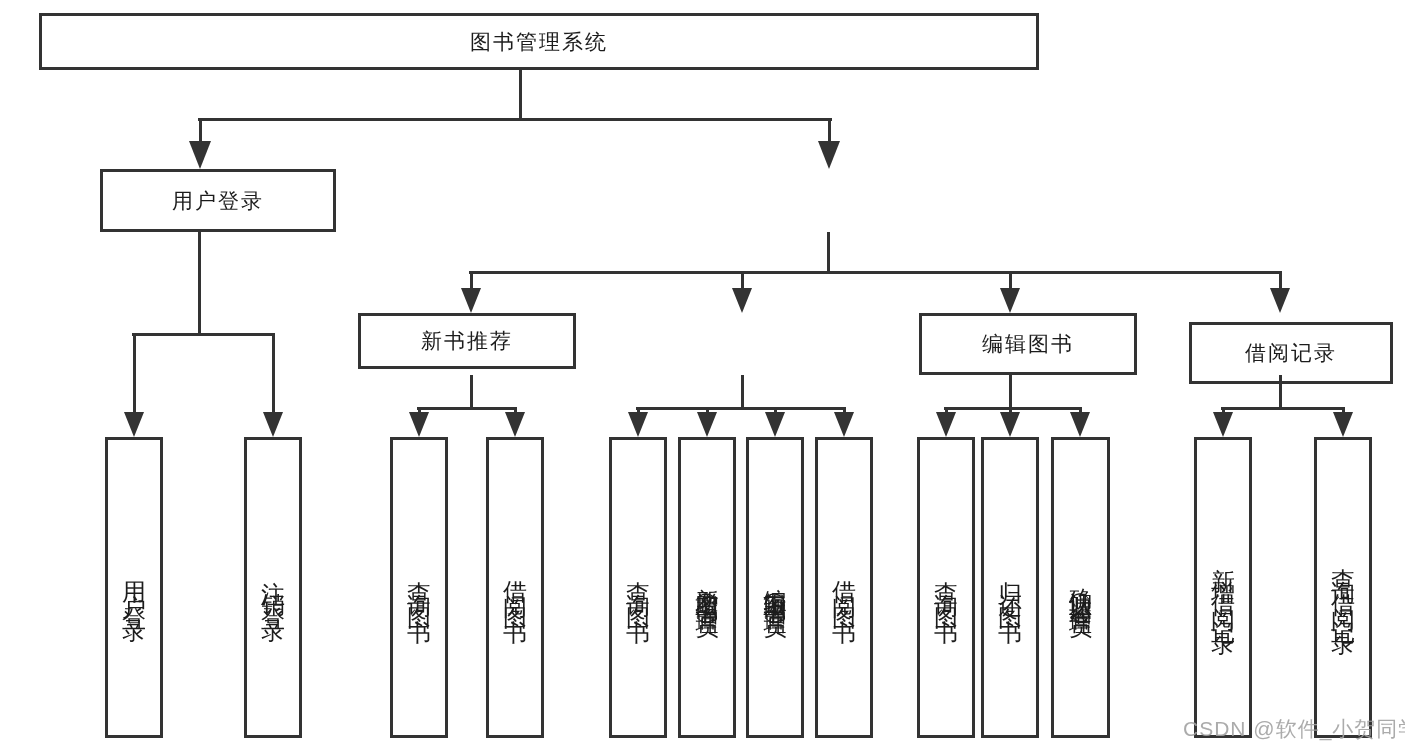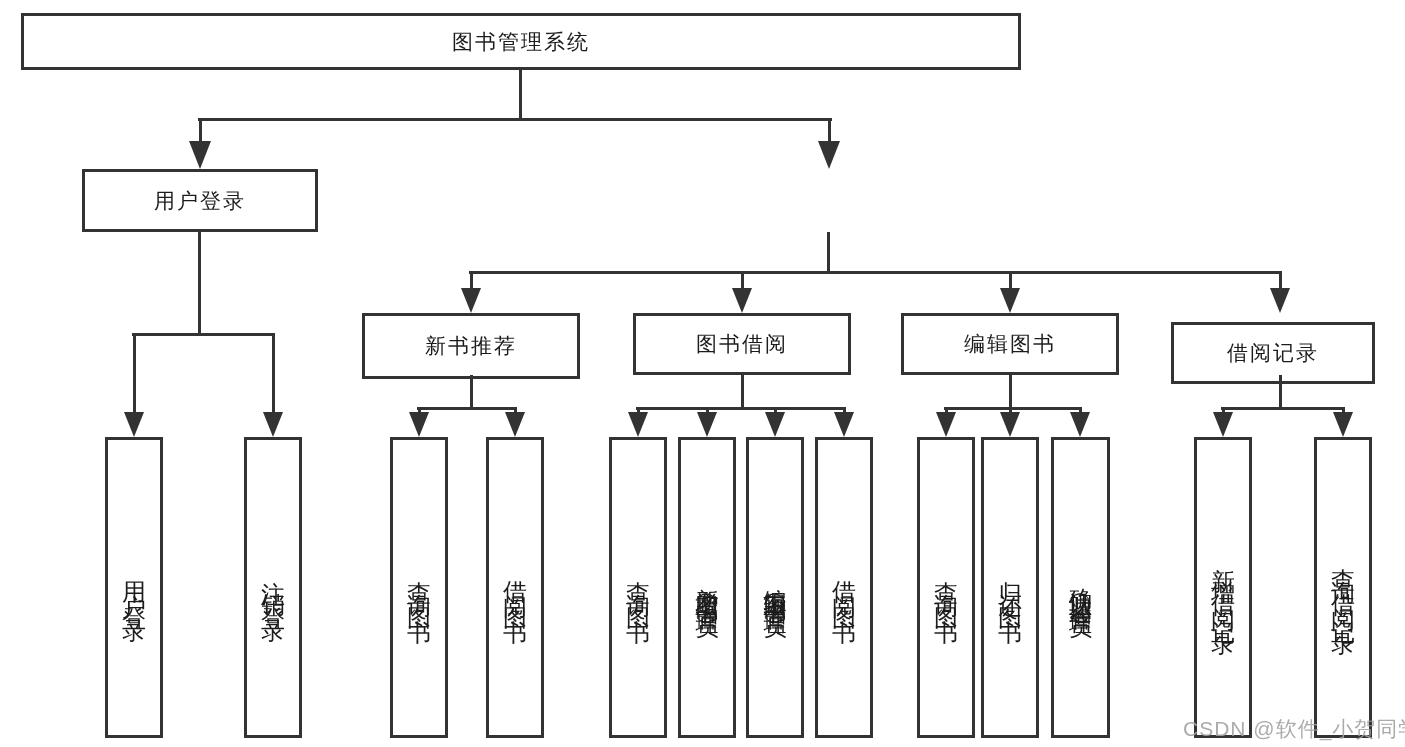--- a/index.html
+++ b/index.html
@@ -8,21 +8,21 @@
     width:1405px;height:747px;
     background:#ffffff;
     font-family:"Liberation Sans", sans-serif;
     overflow:hidden;
   }
   
   .bh{
     position:absolute;box-sizing:border-box;
     border:3px solid #333;background:#fff;
     display:flex;align-items:center;justify-content:center;
-    font-size:21px;color:#1c1c1c;letter-spacing:2px;
+    font-size:21px;color:#1c1c1c;letter-spacing:2px;margin-left:18px;
   }
   
   .bv{
     position:absolute;box-sizing:border-box;
     border:3px solid #333;background:#fff;
     display:flex;align-items:center;justify-content:center;
     top:437px;height:301px;width:58px;
   }
   .bv span{
     writing-mode:vertical-rl;text-orientation:mixed;
@@ -73,25 +73,22 @@
   <div class="hl" style="left:469px;top:271px;width:813px;"></div>
   <div class="vl" style="left:470px;top:271px;height:20px;"></div>
   <div class="ah" style="left:461px;top:288px;"></div>
   <div class="vl" style="left:741px;top:271px;height:20px;"></div>
   <div class="ah" style="left:732px;top:288px;"></div>
   <div class="vl" style="left:1009px;top:271px;height:20px;"></div>
   <div class="ah" style="left:1000px;top:288px;"></div>
   <div class="vl" style="left:1279px;top:271px;height:20px;"></div>
   <div class="ah" style="left:1270px;top:288px;"></div>
 
-  <div class="bh" style="left:362px;top:313px;width:218px;height:66px;">
+  <div class="bh" style="left:340px;top:313px;width:218px;height:56px;">
     <span>新书推荐</span>
-  </div>
-  <div class="bh" style="left:633px;top:313px;width:218px;height:62px;">
-    <span>图书借阅</span>
   </div>
   <div class="bh" style="left:901px;top:313px;width:218px;height:62px;">
     <span>编辑图书</span>
   </div>
   <div class="bh" style="left:1171px;top:322px;width:204px;height:62px;">
     <span>借阅记录</span>
   </div>
 
   <div class="vl" style="left:470px;top:375px;height:34px;"></div>
   <div class="hl" style="left:417px;top:407px;width:100px;"></div>

